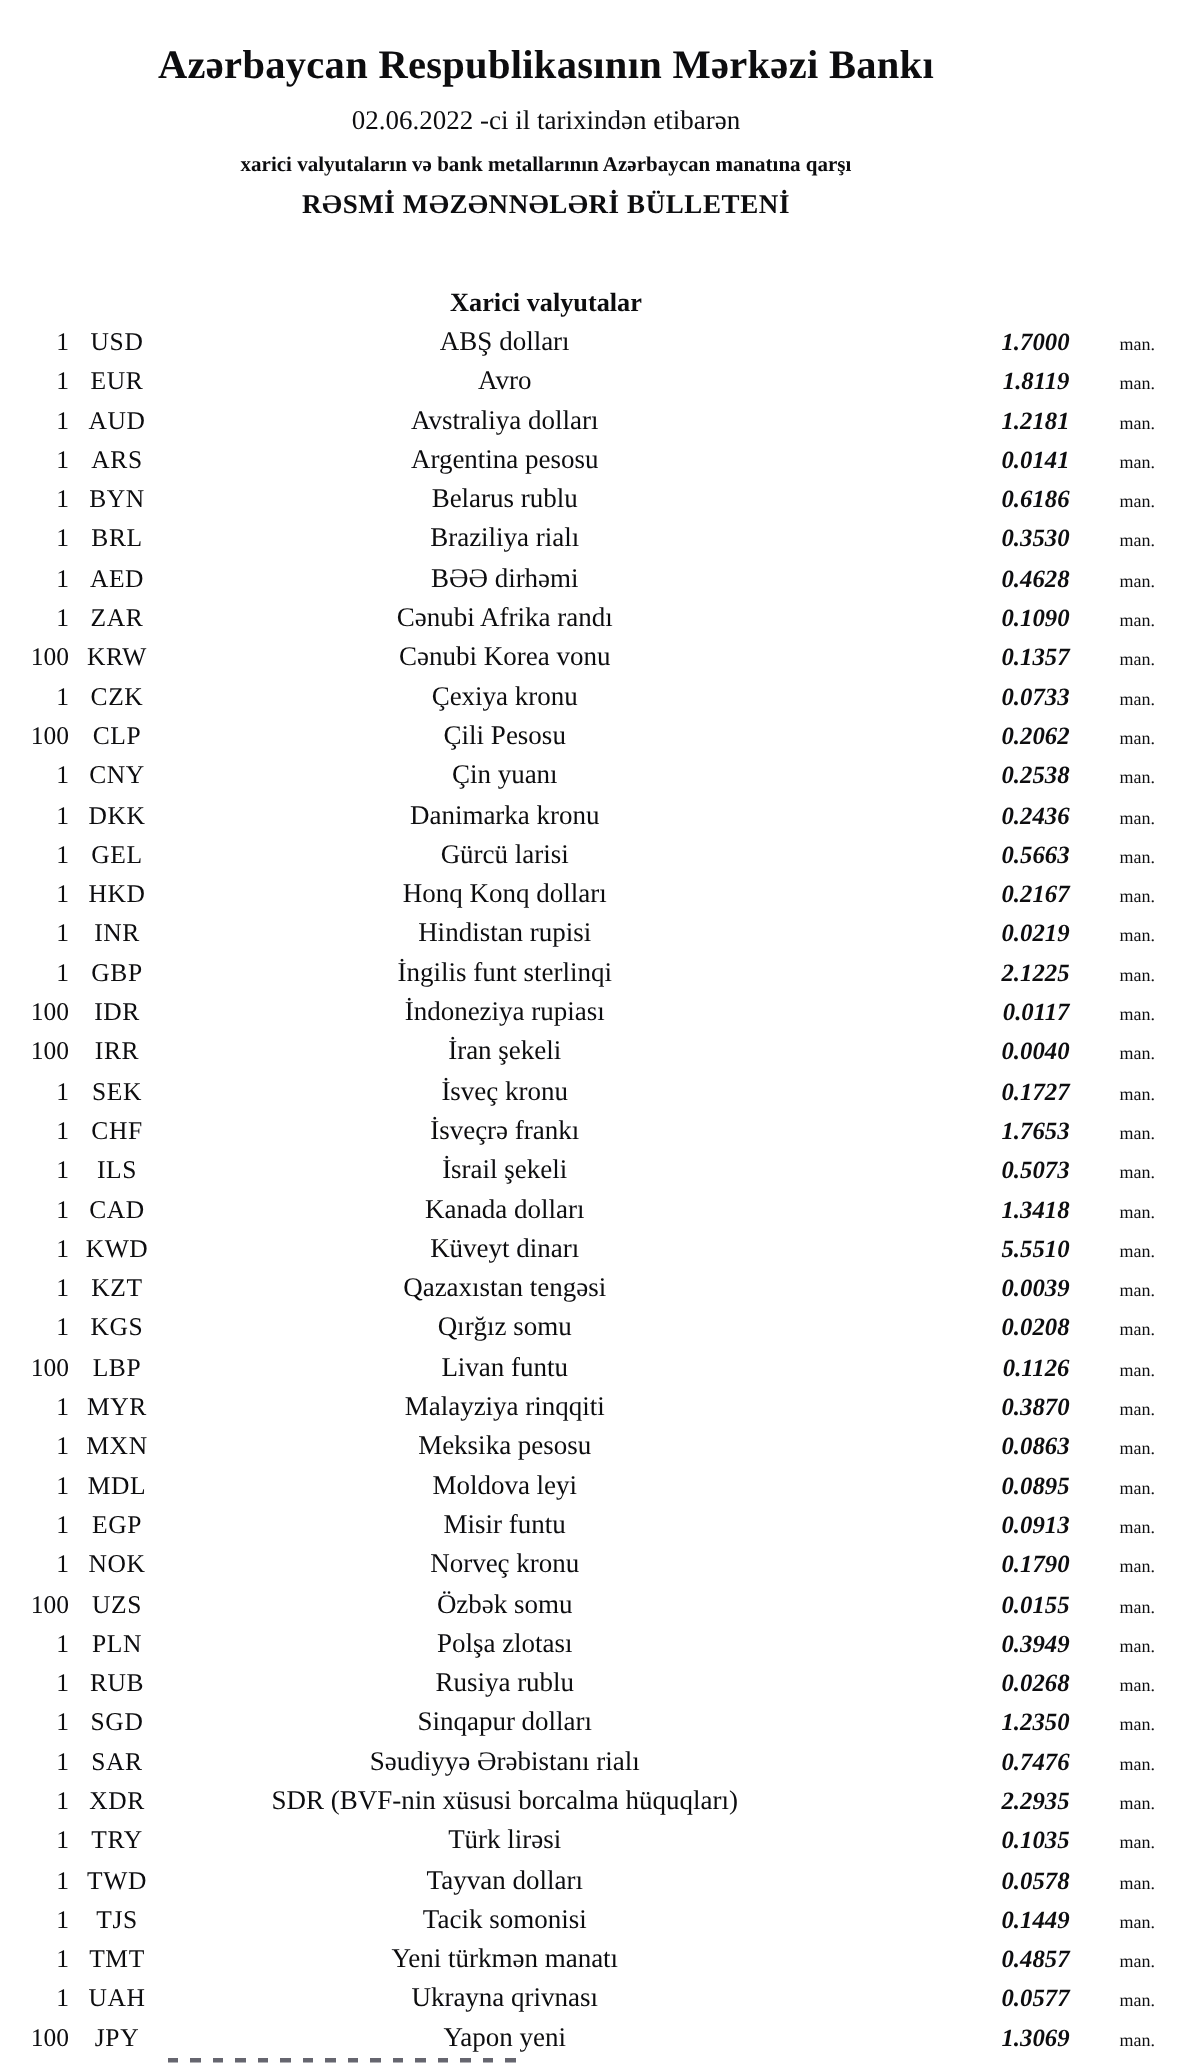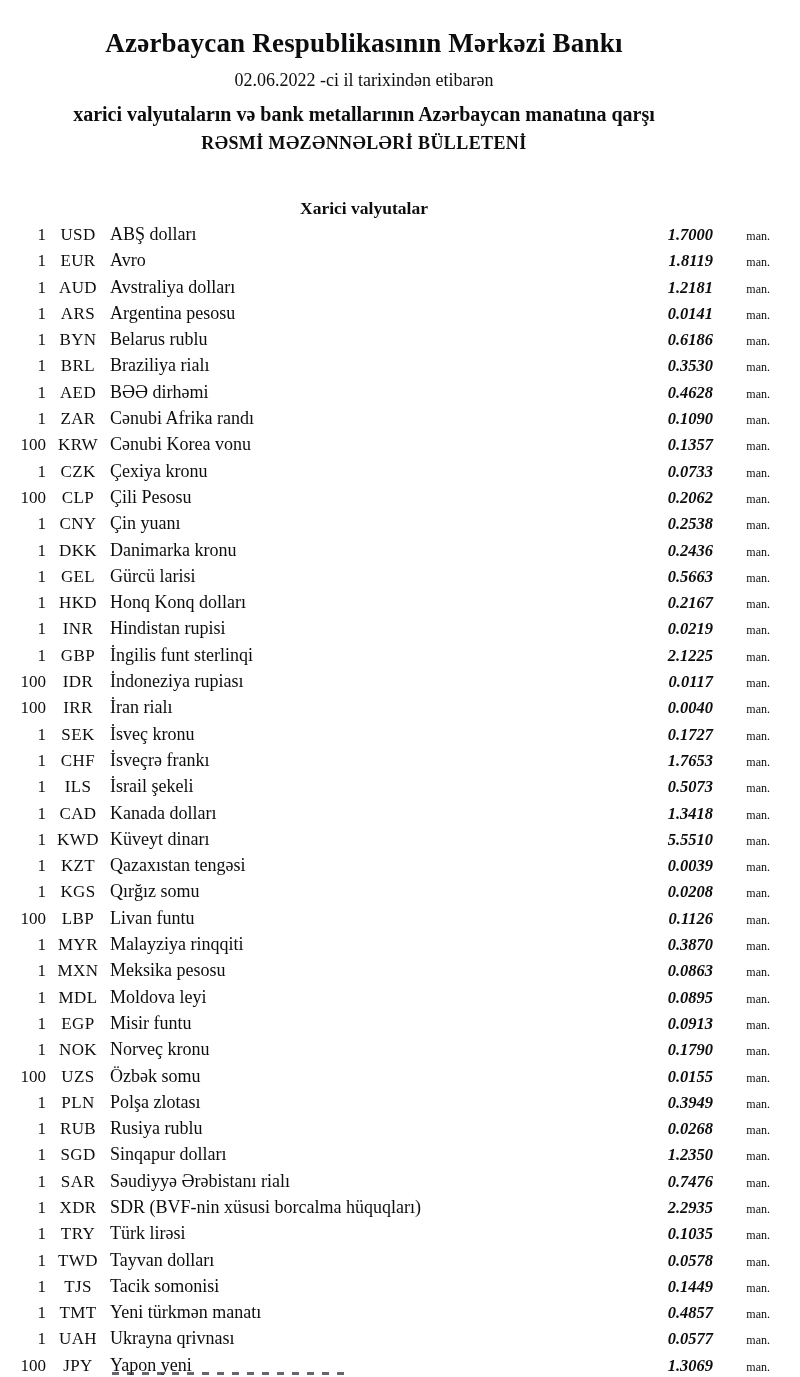--- a/index.html
+++ b/index.html
@@ -31,21 +31,21 @@
     font-weight: bold;
     margin: 0 0 11px 0;
     letter-spacing: 0.2px;
   }
   .date-line {
     font-size: 18px;
     font-weight: normal;
     margin: 0 0 8px 0;
   }
   .subtitle {
-    font-size: 20px;
+    font-size: 14px;
     font-weight: bold;
     margin: 12px 0 7px 0;
   }
   .bulletin-title {
     font-size: 18px;
     font-weight: bold;
     letter-spacing: 0.4px;
     margin: 0;
   }
   .section-title {
@@ -74,21 +74,21 @@
     text-align: right;
     font-size: 17px;
   }
   td.code {
     width: 64px;
     text-align: center;
     font-size: 17px;
     letter-spacing: 0.4px;
   }
   td.name {
-    text-align: left;
+    text-align: center;
     padding-left: 11px;
     font-size: 18px;
   }
   td.rate {
     width: 150px;
     text-align: right;
     font-weight: bold;
     font-style: italic;
     font-size: 16.5px;
   }
@@ -248,21 +248,21 @@
         <tr>
           <td class="qty">100</td>
           <td class="code">IDR</td>
           <td class="name">İndoneziya rupiası</td>
           <td class="rate">0.0117</td>
           <td class="unit">man.</td>
         </tr>
         <tr>
           <td class="qty">100</td>
           <td class="code">IRR</td>
-          <td class="name">İran rialı</td>
+          <td class="name">İran şekeli</td>
           <td class="rate">0.0040</td>
           <td class="unit">man.</td>
         </tr>
         <tr>
           <td class="qty">1</td>
           <td class="code">SEK</td>
           <td class="name">İsveç kronu</td>
           <td class="rate">0.1727</td>
           <td class="unit">man.</td>
         </tr>

